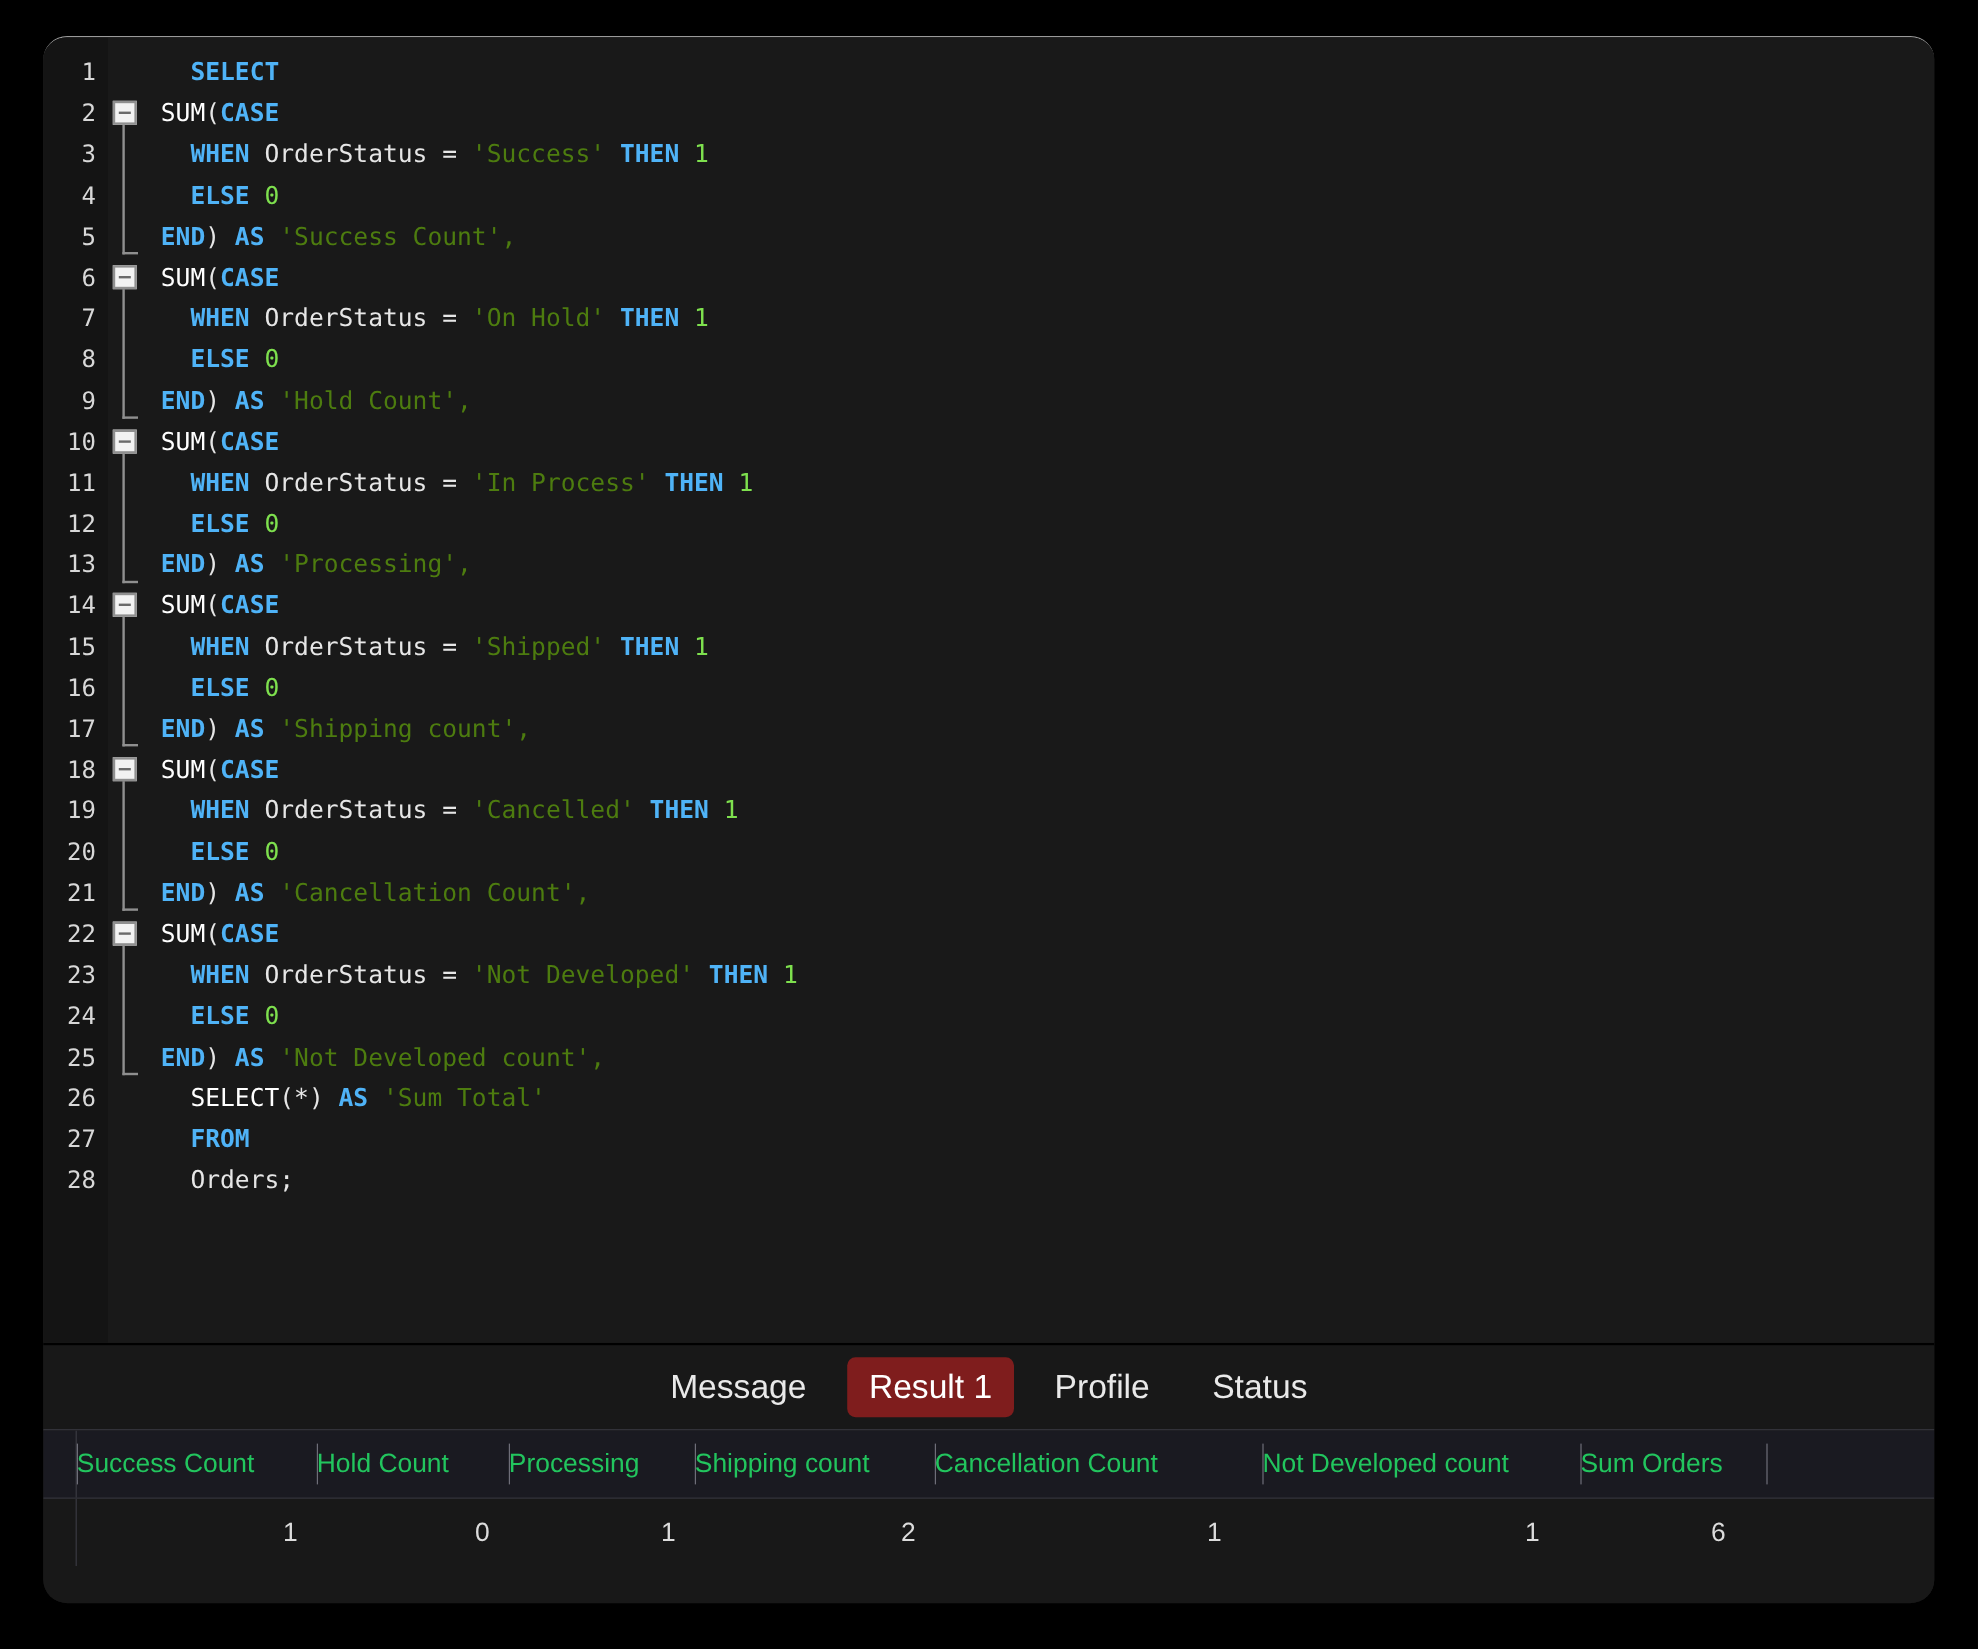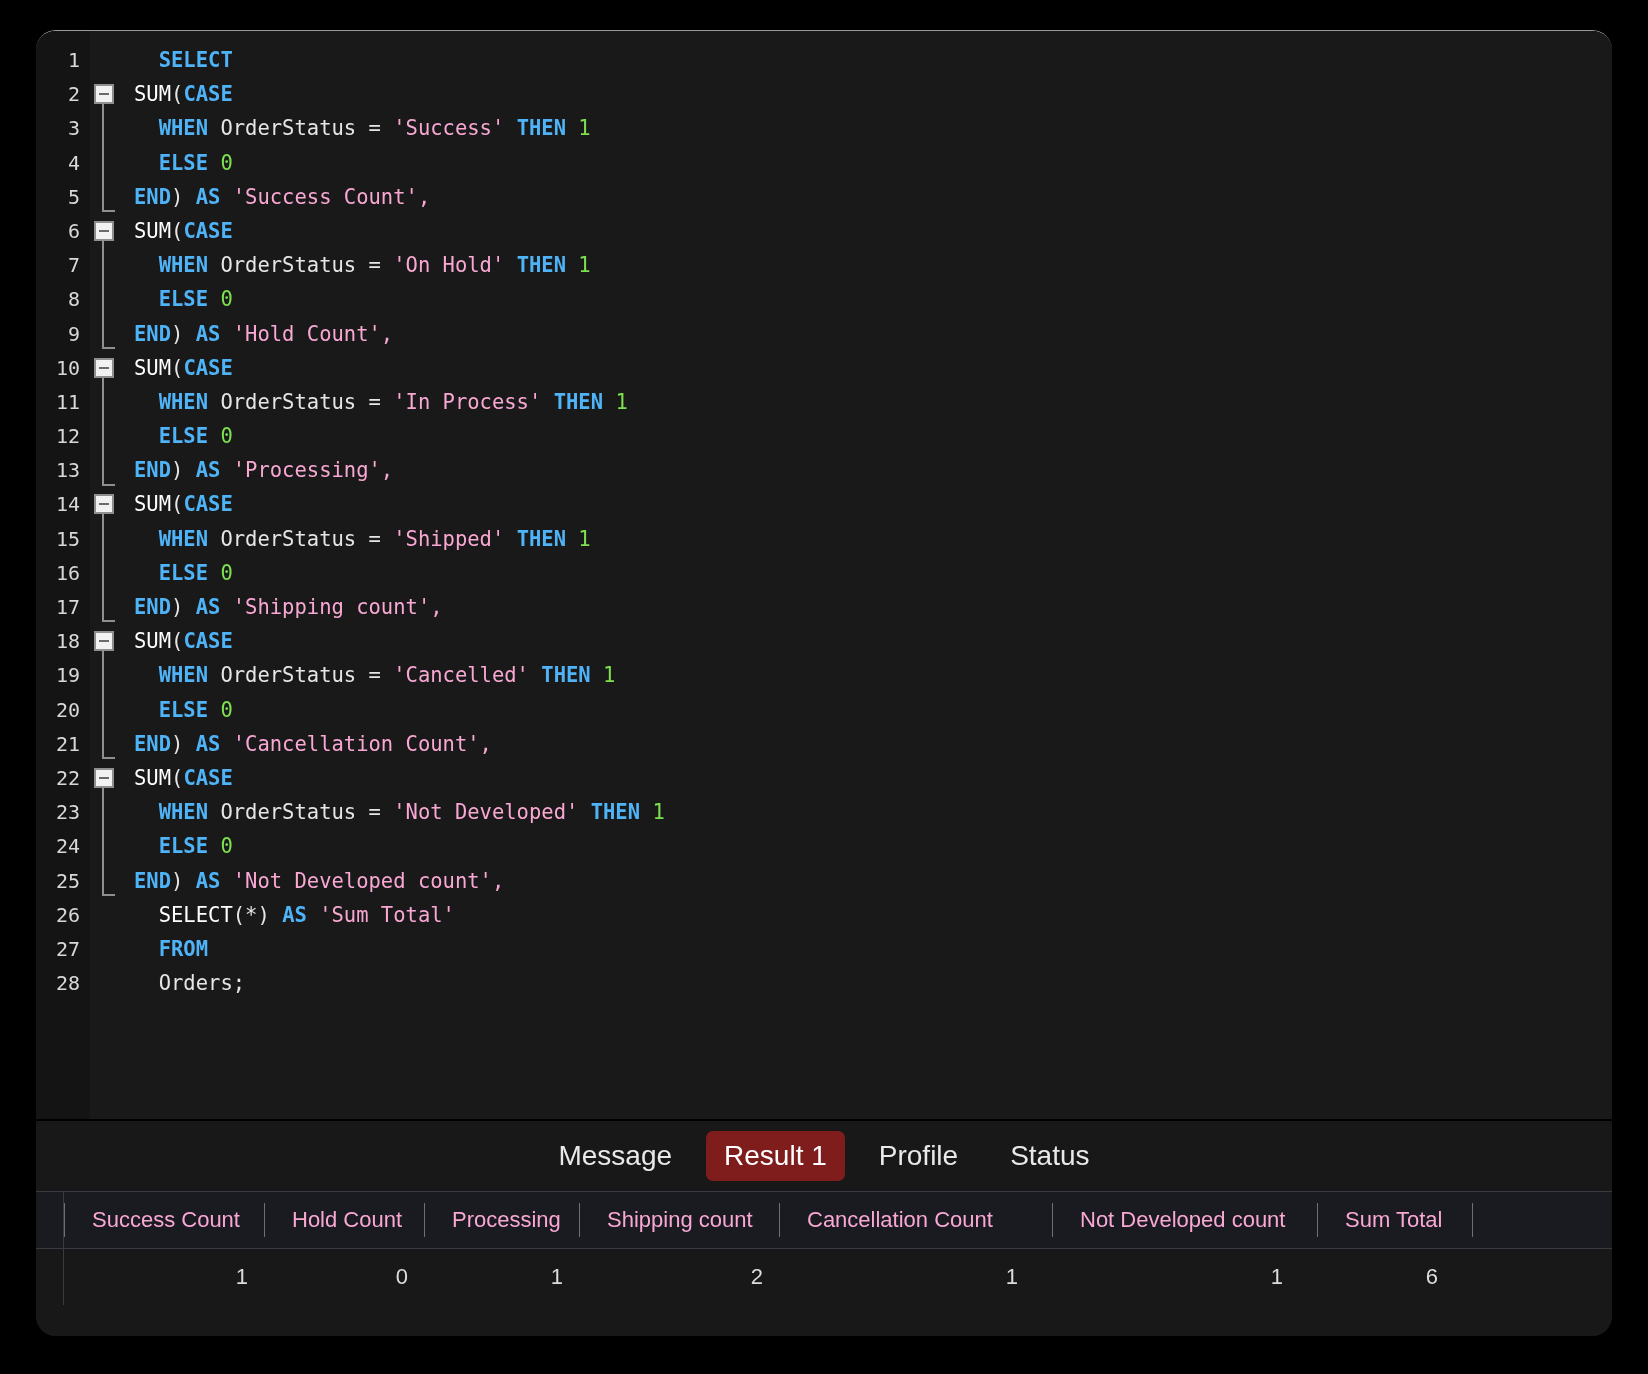--- a/index.html
+++ b/index.html
@@ -117,21 +117,21 @@
     font-size: 20.5px;
     white-space: pre;
     font-family: "DejaVu Sans Mono", monospace;
     color: #e6e6e6;
     padding-left: 14px;
     letter-spacing: 0px;
   }
 
   .kw   { color: #4fb3f7; font-weight: bold; }
   .fn   { color: #ffffff; }
-  .str  { color: #f9a8d4; }
+  .str  { color: #4d7c0f; }
   .num  { color: #7ee04e; }
   .pln  { color: #e6e6e6; }
 
   
   #tabsbar {
     flex: 0 0 70px;
     border-top: 2px solid #000000;
     background: #181818;
     display: flex;
     align-items: center;
@@ -175,24 +175,24 @@
   }
   .rowgutter {
     flex: 0 0 28px;
     border-right: 1px solid #3a3a42;
     box-sizing: border-box;
   }
   .th {
     position: relative;
     font-family: "Liberation Sans", sans-serif;
     font-size: 22px;
-    color: #f9a8d4;
+    color: #22c55e;
     display: flex;
     align-items: center;
-    padding-left: 28px;
+    padding-left: 0;
     box-sizing: border-box;
     white-space: nowrap;
     cursor: pointer;
   }
   .th .divider {
     position: absolute;
     left: 0;
     top: 11px;
     bottom: 11px;
     width: 1px;
@@ -361,21 +361,21 @@
         <div class="th" style="width: 255px; flex: 0 0 255px;">
           <div class="divider"></div>
           <span>Cancellation Count</span>
         </div>
         <div class="th" style="width: 265px; flex: 0 0 265px; margin-left: 18px;">
           <div class="divider"></div>
           <span>Not Developed count</span>
         </div>
         <div class="th" style="width: 155px; flex: 0 0 155px;">
           <div class="divider"></div>
-          <span>Sum Total</span>
+          <span>Sum Orders</span>
         </div>
         <div class="th" style="width: 130px; flex: 0 0 130px;">
           <div class="divider"></div>
           <span></span>
         </div>
       </div>
     <div id="tbody-row">
       <div class="rowgutter"></div>
     <div class="td" style="width: 200px; flex: 0 0 200px;">1</div>
         <div class="td" style="width: 160px; flex: 0 0 160px;">0</div>

